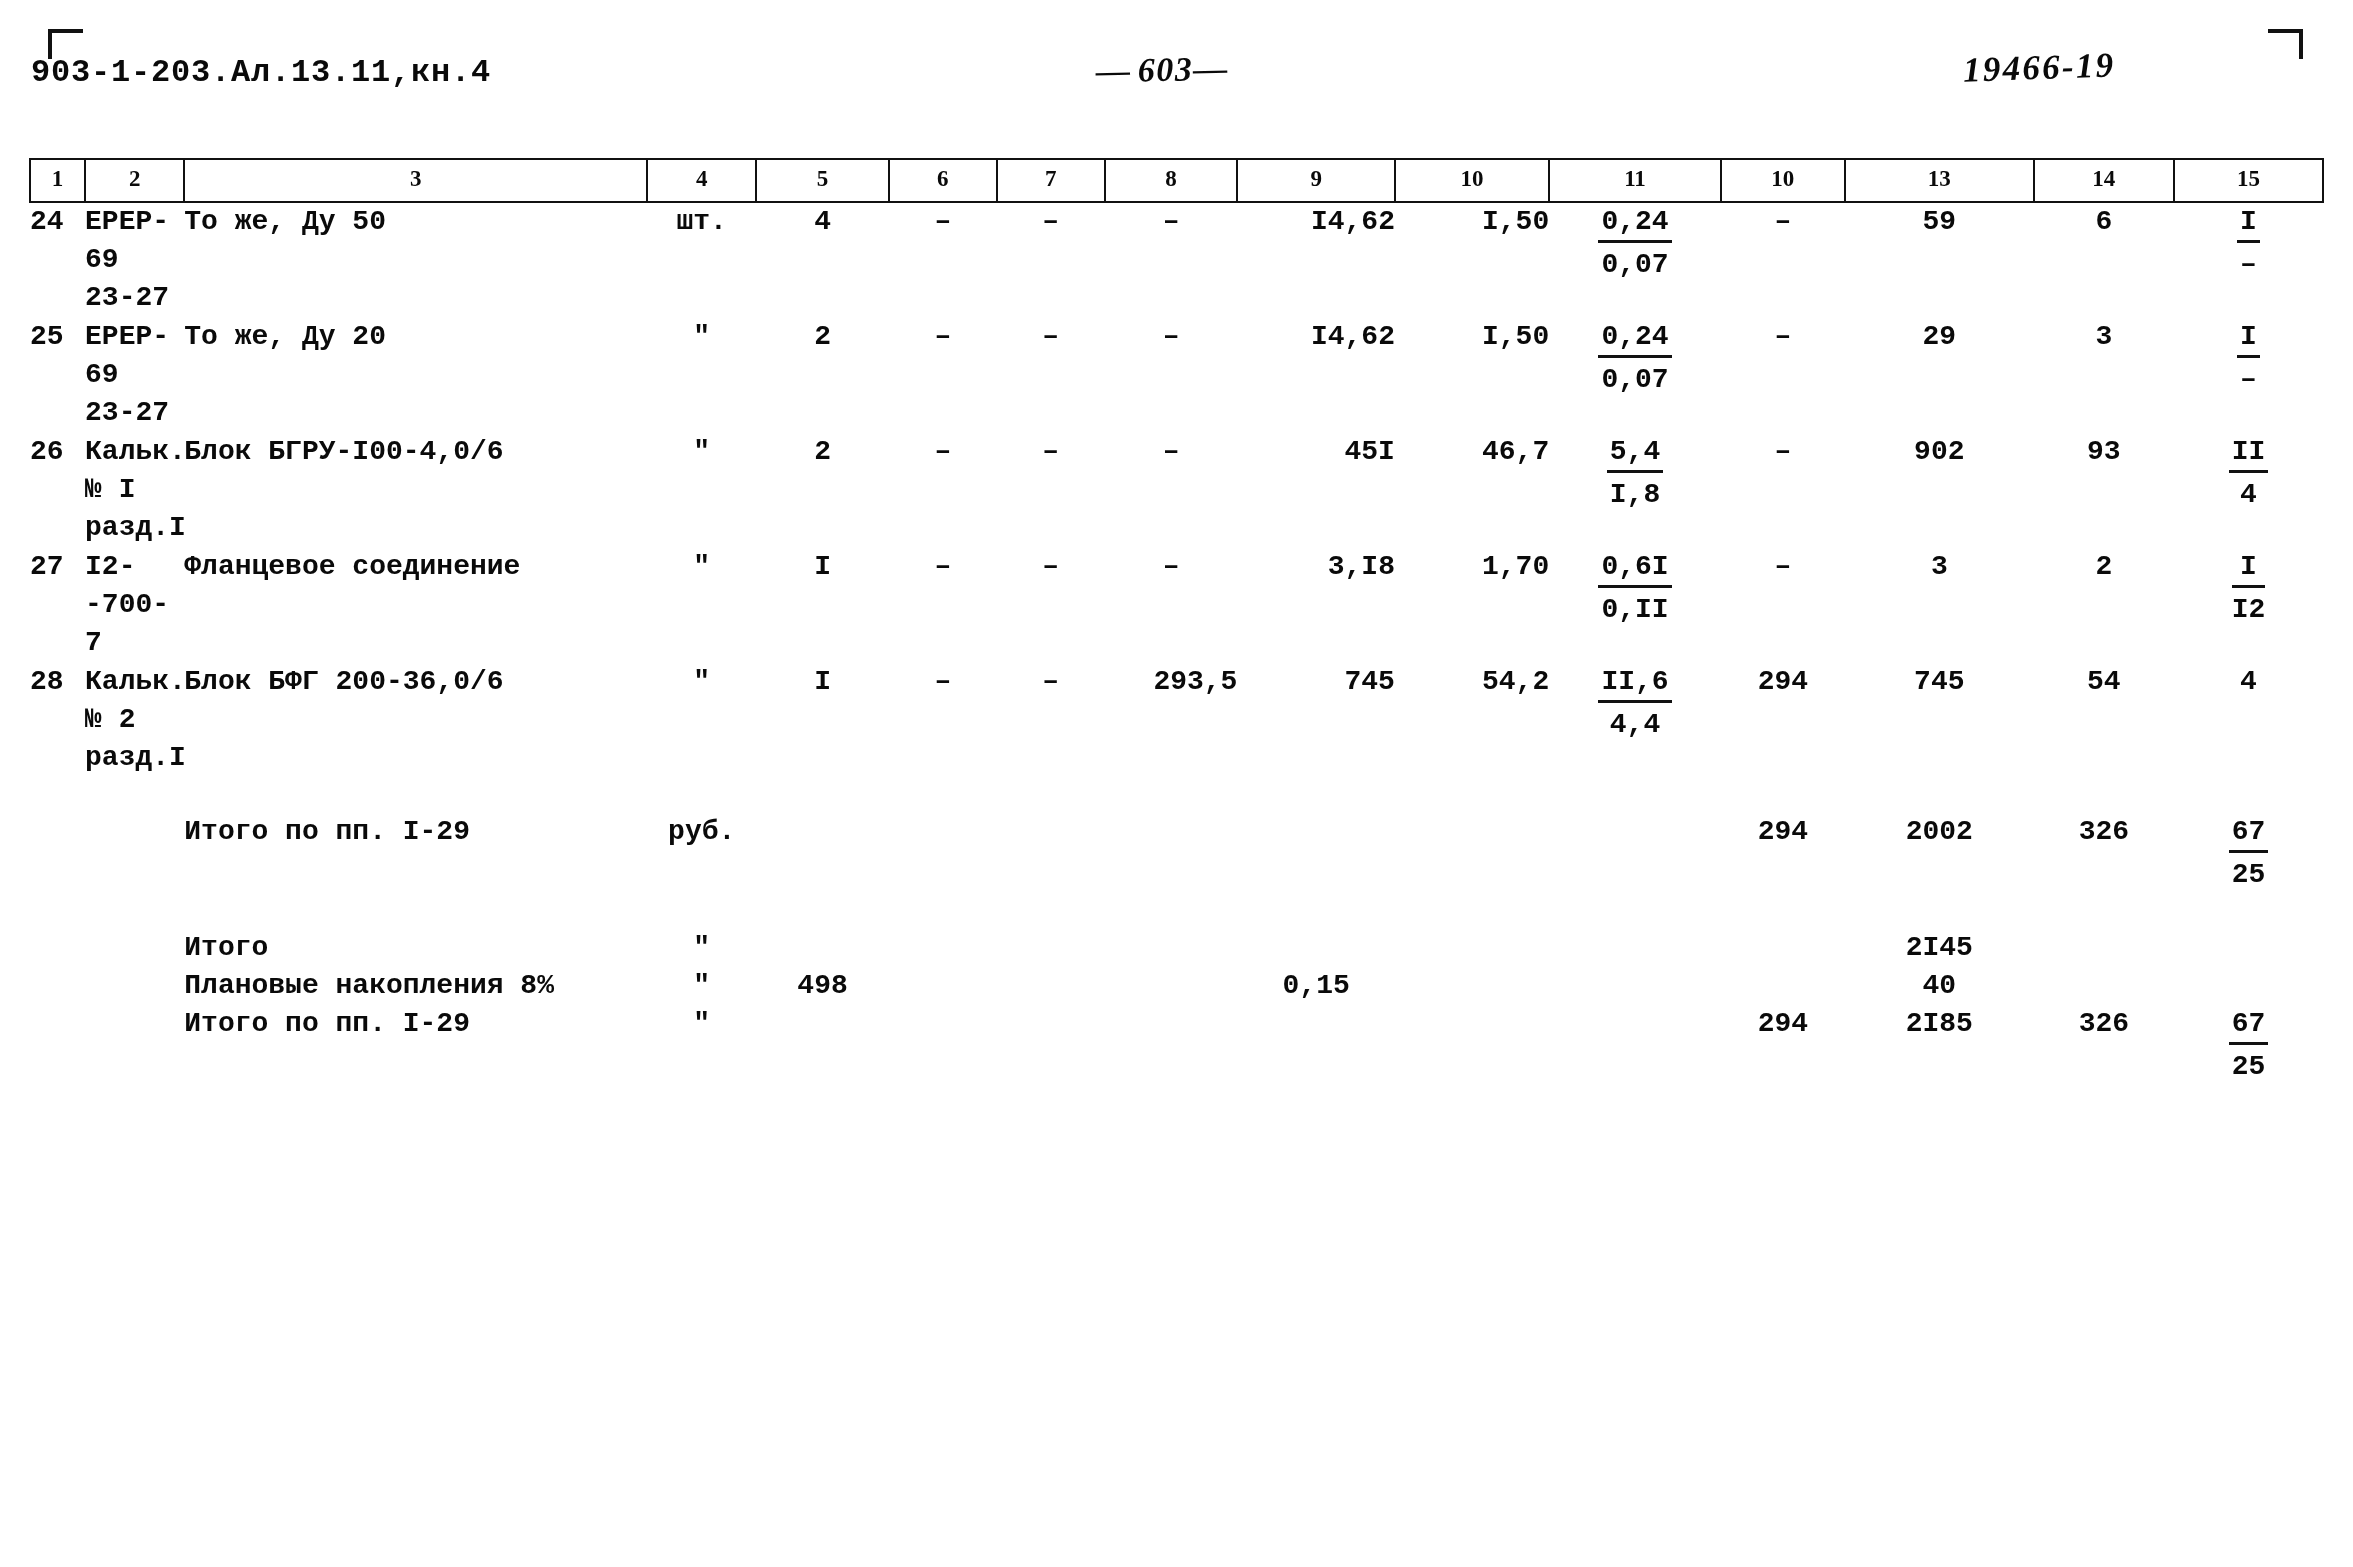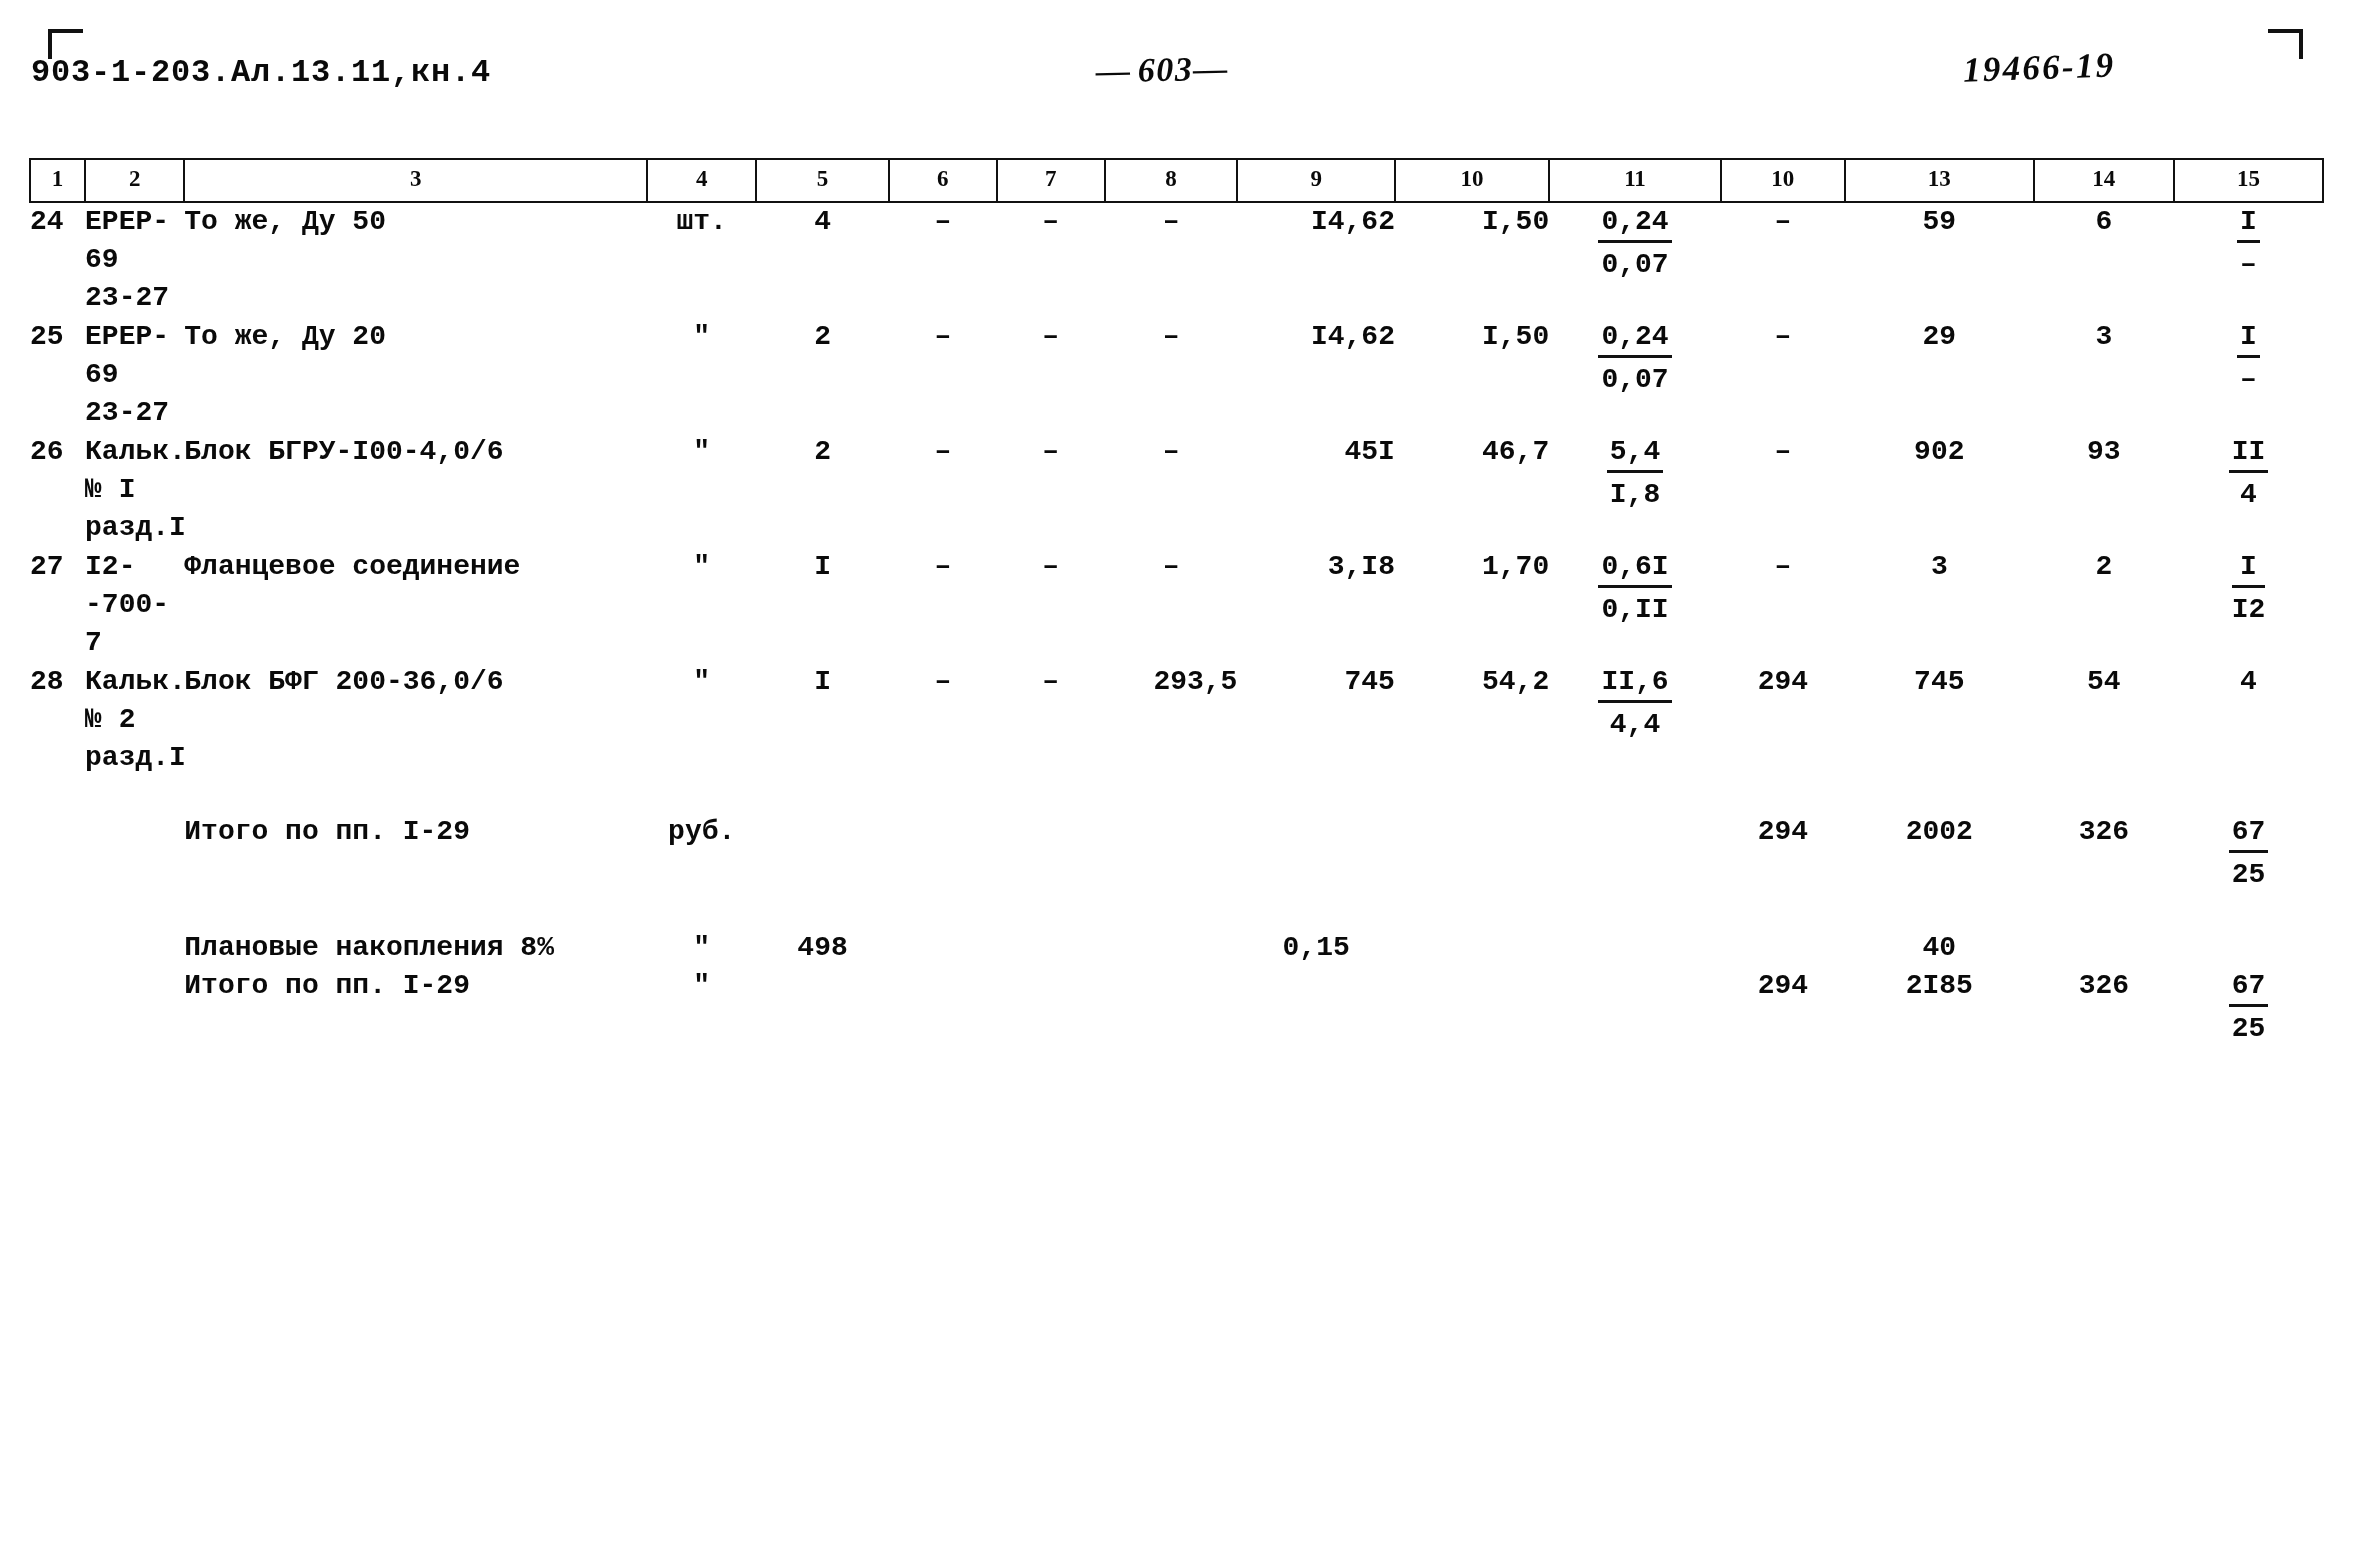--- a/index.html
+++ b/index.html
@@ -315,20 +315,37 @@
             <span class="bot">25</span>
           </span>
         </td>
       </tr>
 
       <tr class="spacer-row">
             <td colspan="15"></td>
           </tr>
 
 
+      <tr class="body-row">
+        <td class="c-num"></td>
+        <td class="c-code"></td>
+        <td class="c-name">Итого</td>
+        <td class="c-unit unit-q">"</td>
+        <td class="c-val"></td>
+        <td class="c-val"></td>
+        <td class="c-val"></td>
+        <td class="c-val"></td>
+        <td class="c-val"></td>
+        <td class="c-val"></td>
+        <td class="c-val"></td>
+        <td class="c-val"></td>
+        <td class="c-val">2I45</td>
+        <td class="c-val"></td>
+        <td class="c-val"></td>
+      </tr>
 
       <tr class="body-row">
         <td class="c-num"></td>
         <td class="c-code"></td>
         <td class="c-name">Плановые накопления 8%</td>
         <td class="c-unit unit-q">"</td>
         <td class="c-val">498</td>
         <td class="c-val"></td>
         <td class="c-val"></td>
         <td class="c-val"></td>

